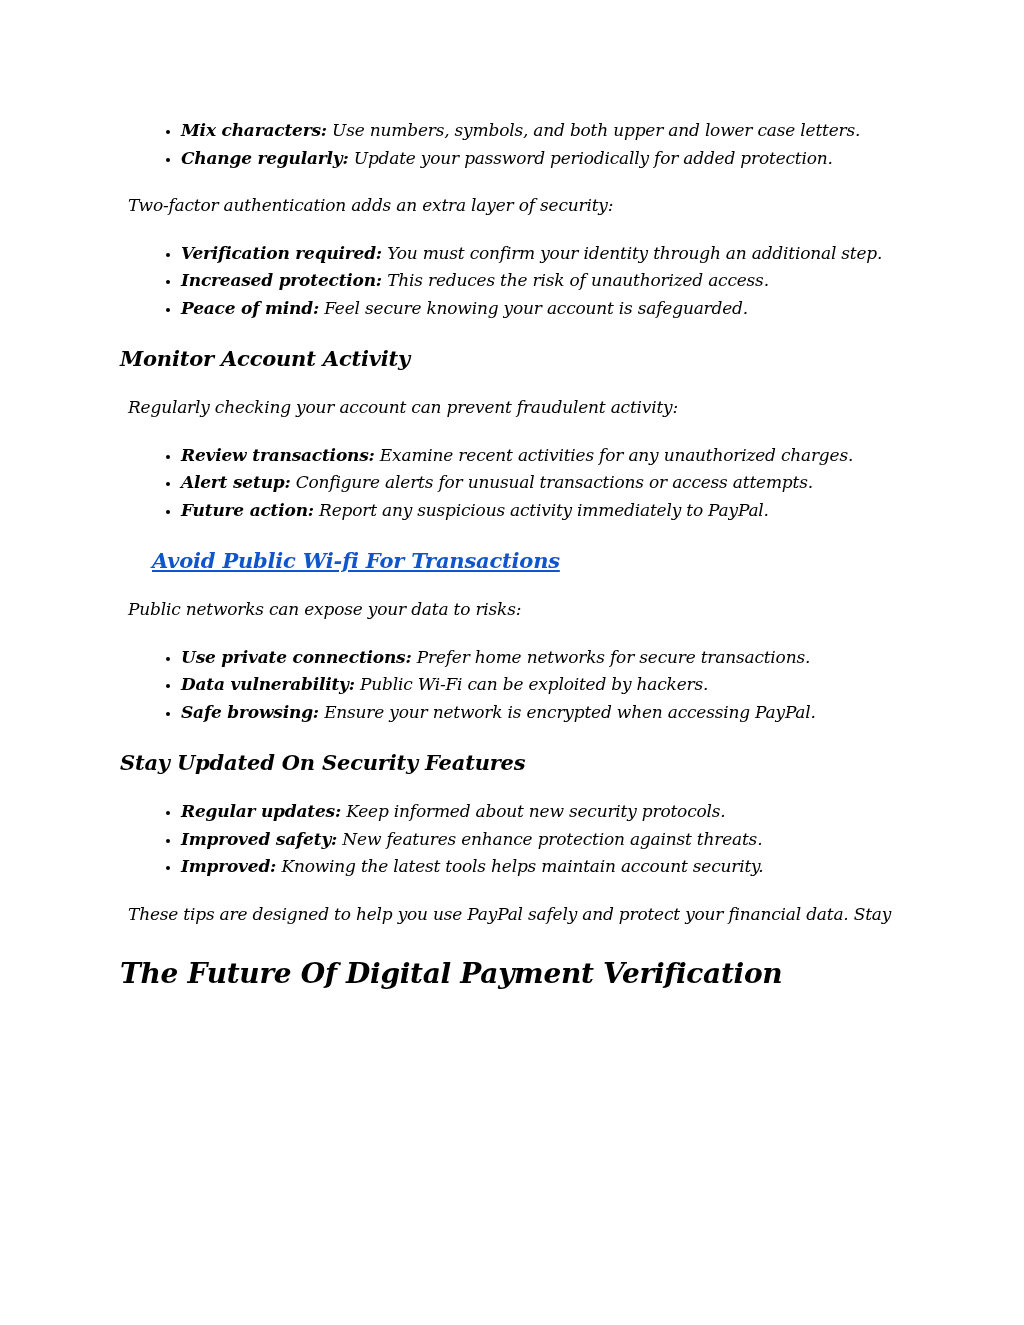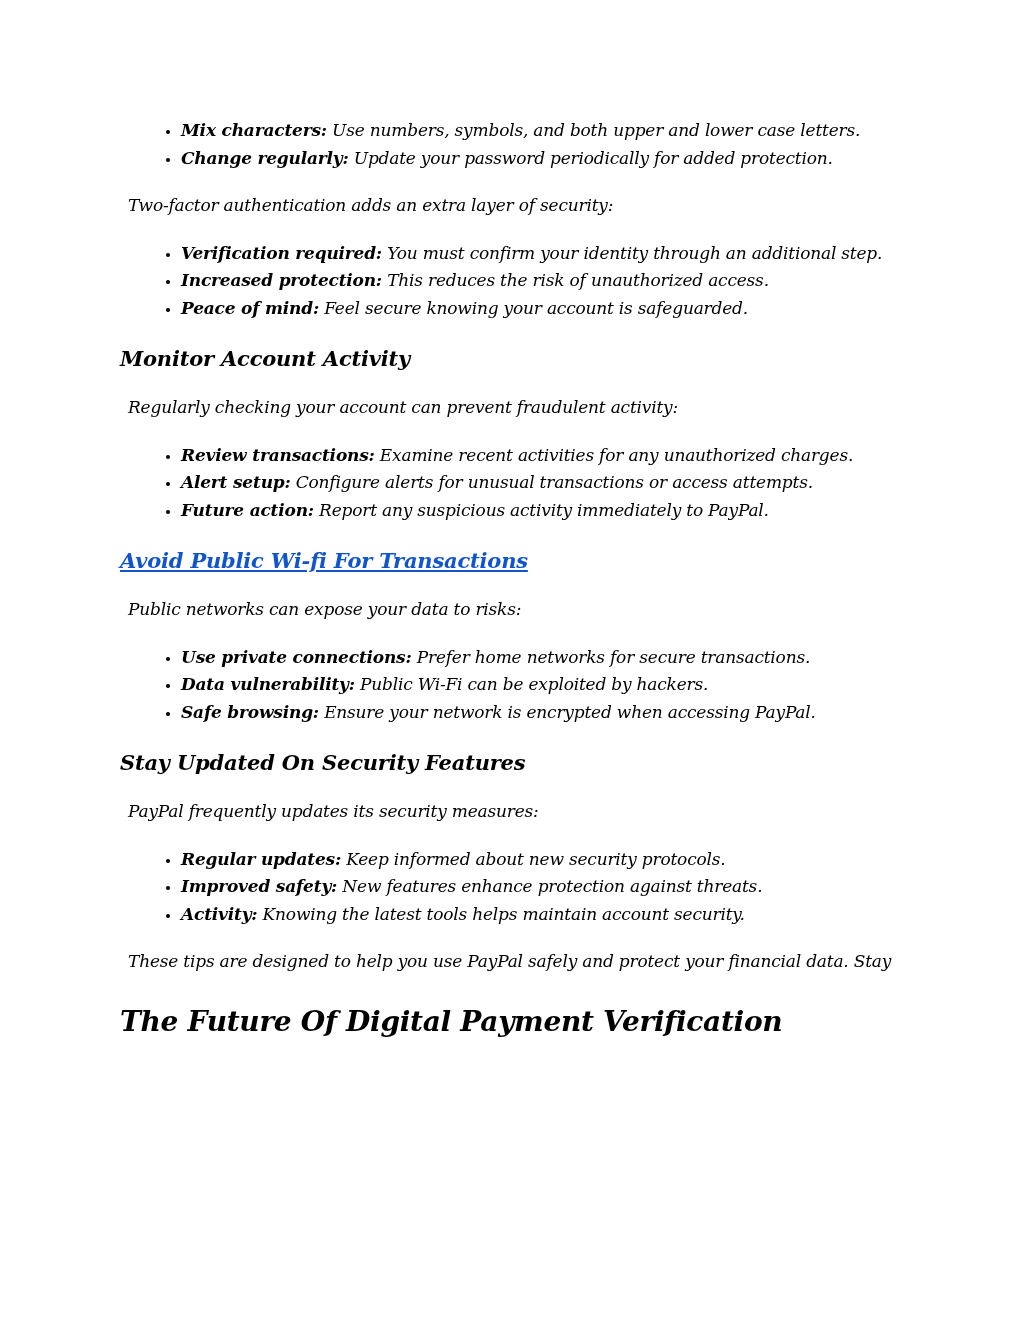--- a/index.html
+++ b/index.html
@@ -54,20 +54,21 @@
     font-size: 21px;
     line-height: 30px;
     font-weight: bold;
     font-style: italic;
     letter-spacing: -0.2px;
   }
   h3.doc-h3 a {
     color: #1155cc;
     text-decoration: underline;
     cursor: pointer;
+    margin-left: 32px;
   }
   
   h1.doc-h1 {
     margin: 26px 0 0 0;
     font-size: 28px;
     line-height: 40px;
     font-weight: bold;
     font-style: italic;
     letter-spacing: -0.3px;
   }
@@ -103,25 +104,24 @@
 
     <h3 class="doc-h3"><a>Avoid Public Wi-fi For Transactions</a></h3>
     <p class="doc-para">Public networks can expose your data to risks:</p>
     <ul class="doc-list">
       <li><span class="lead">Use private connections:</span><span> Prefer home networks for secure transactions.</span></li>
       <li><span class="lead">Data vulnerability:</span><span> Public Wi-Fi can be exploited by hackers.</span></li>
       <li><span class="lead">Safe browsing:</span><span> Ensure your network is encrypted when accessing PayPal.</span></li>
     </ul>
 
     <h3 class="doc-h3">Stay Updated On Security Features</h3>
-    <p class="doc-para">PayPal frequently updates its security measures:</p>
     <ul class="doc-list">
       <li><span class="lead">Regular updates:</span><span> Keep informed about new security protocols.</span></li>
       <li><span class="lead">Improved safety:</span><span> New features enhance protection against threats.</span></li>
-      <li><span class="lead">Activity:</span><span> Knowing the latest tools helps maintain account security.</span></li>
+      <li><span class="lead">Improved:</span><span> Knowing the latest tools helps maintain account security.</span></li>
     </ul>
 
     <p class="doc-para">
       <span class="closing-line">These tips are designed to help you use PayPal safely and protect your financial data. Stay</span>
     </p>
 
     <h1 class="doc-h1">The Future Of Digital Payment Verification</h1>
 
   </div>
 </div>

